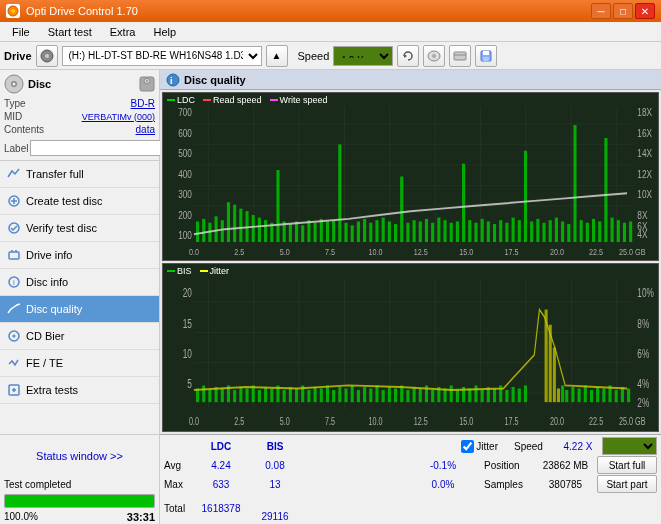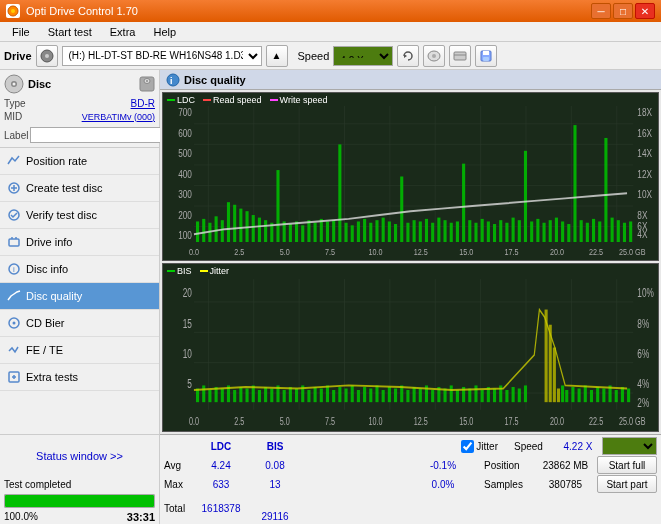--- a/index.html
+++ b/index.html
@@ -390,35 +390,39 @@
         </svg>
       </div>
       <div class="disc-info-row">
         <span class="disc-info-label">Type</span>
         <span class="disc-info-value">BD-R</span>
       </div>
       <div class="disc-info-row">
         <span class="disc-info-label">MID</span>
         <span class="disc-info-value" style="font-size:9px;">VERBATIMv (000)</span>
       </div>
+      <div class="disc-info-row">
+        <span class="disc-info-label">Contents</span>
+        <span class="disc-info-value">data</span>
+      </div>
       <div class="label-row">
         <span class="disc-info-label">Label</span>
         <input class="label-input" type="text" value="" style="">
         <button class="label-btn">🔍</button>
       </div>
     </div>
 
     <div class="sidebar-menu">
       <div class="sidebar-item">
         <div class="sidebar-item-icon">
           <svg width="14" height="14" viewBox="0 0 14 14">
             <polyline points="1,10 5,4 8,7 12,2" stroke="#5588cc" stroke-width="1.5" fill="none"></polyline>
           </svg>
         </div>
-        <span>Position rate</span>
+        <span>Transfer full</span>
       </div>
       <div class="sidebar-item">
         <div class="sidebar-item-icon">
           <svg width="14" height="14" viewBox="0 0 14 14">
             <ellipse cx="7" cy="7" rx="5" ry="5" fill="none" stroke="#5588cc" stroke-width="1.5"></ellipse>
             <line x1="7" y1="4" x2="7" y2="10" stroke="#5588cc" stroke-width="1.5"></line>
             <line x1="4" y1="7" x2="10" y2="7" stroke="#5588cc" stroke-width="1.5"></line>
           </svg>
         </div>
         <span>Create test disc</span>

